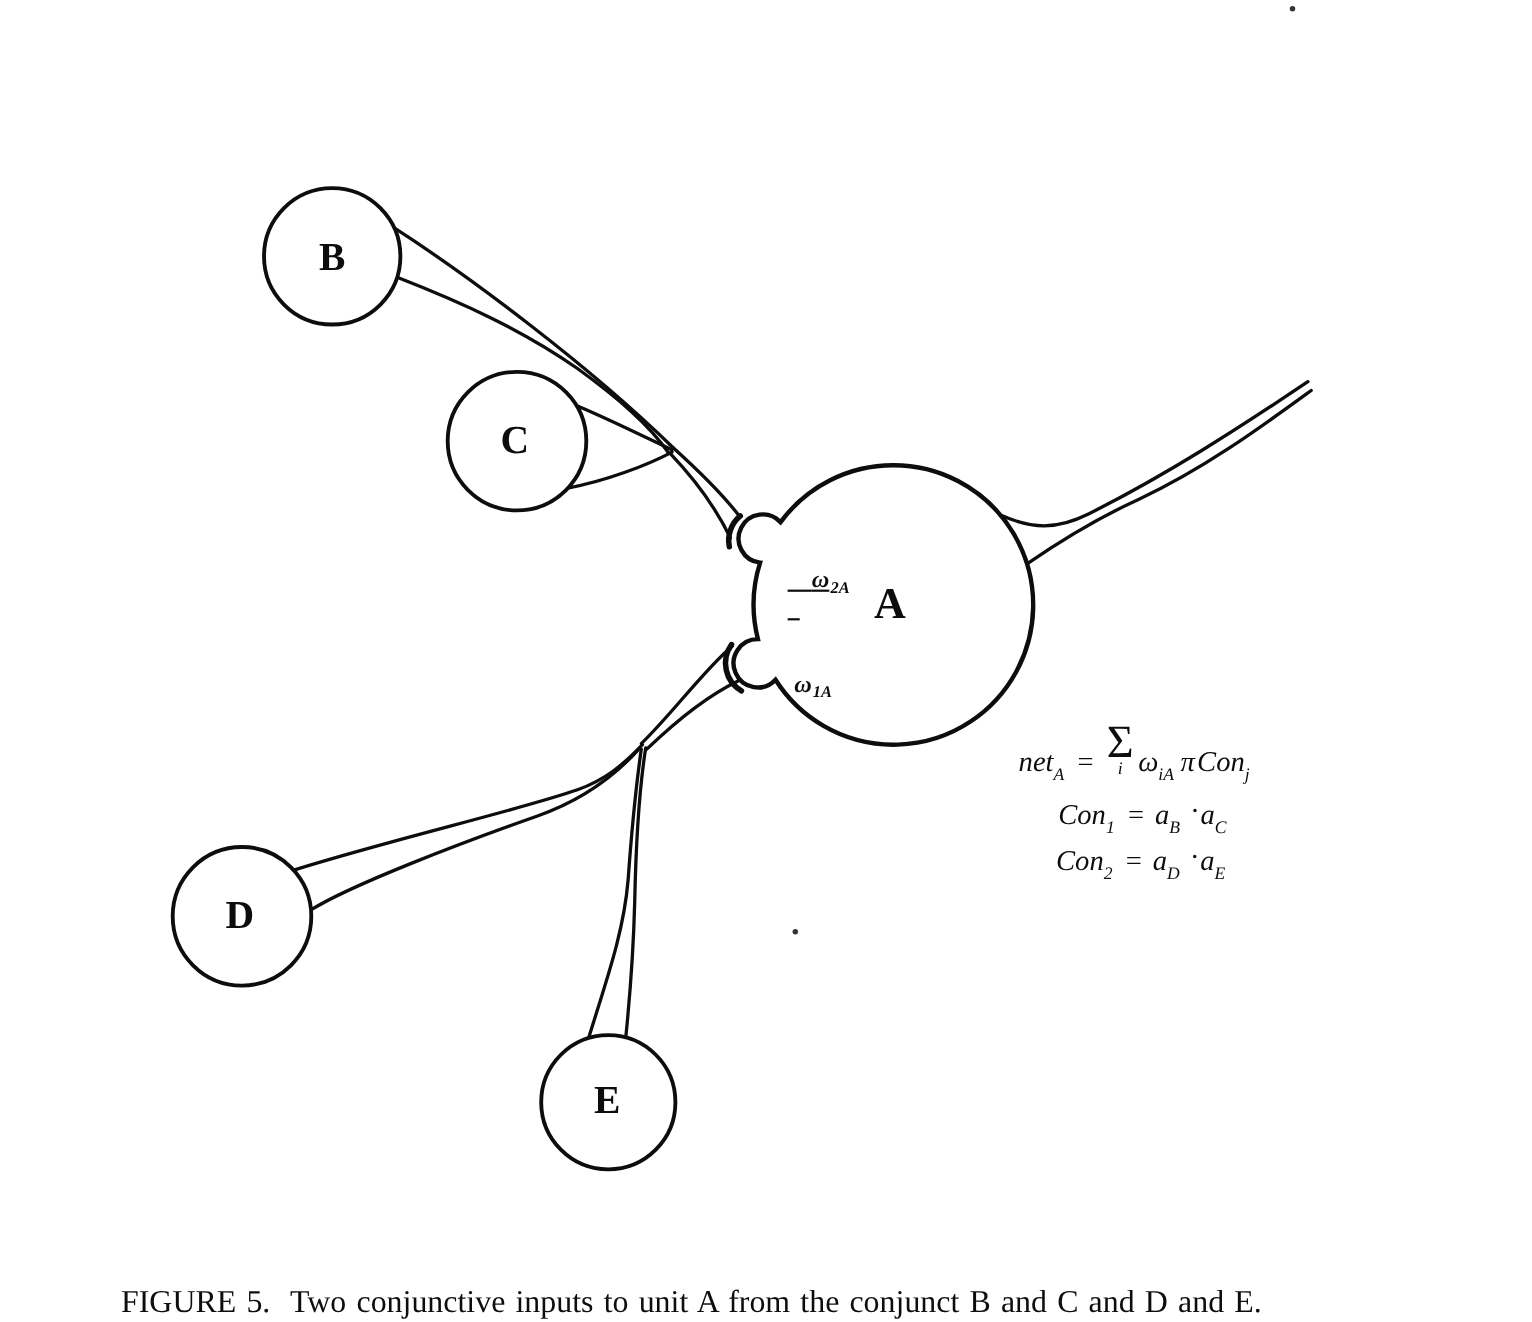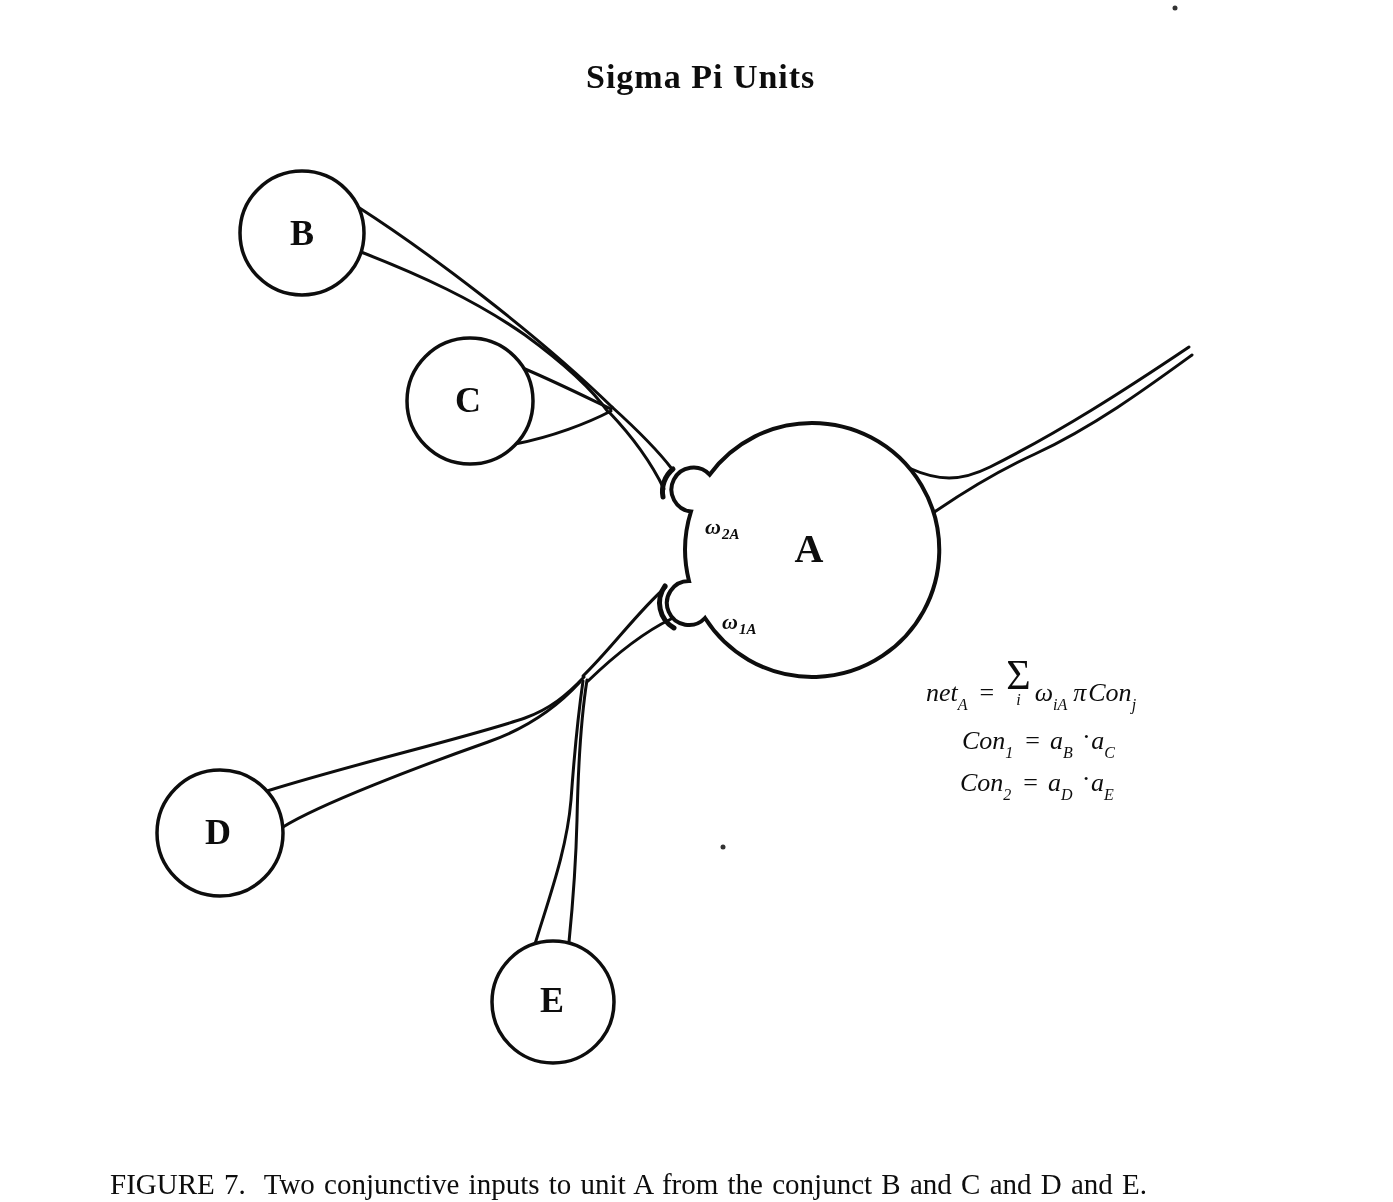--- a/index.html
+++ b/index.html
@@ -86,29 +86,28 @@
                A 22 22 0 1 0 691,511.5
                A 127 127 0 0 0 689,581
                A 22 22 0 1 0 705,618
                A 127 127 0 1 0 812,423 Z"></path>
 
       <circle cx="1175" cy="8" r="2.5" fill="#333" stroke="none"></circle>
       <circle cx="723" cy="847" r="2.5" fill="#333" stroke="none"></circle>
     </g>
   </svg>
 
-  <div class="txt title">Sigma Pi Units</div>
 
   <div class="txt unit-label" style="left:302px;top:233px;">B</div>
   <div class="txt unit-label" style="left:468px;top:400px;">C</div>
   <div class="txt unit-label" style="left:218px;top:832px;">D</div>
   <div class="txt unit-label" style="left:552px;top:1000px;">E</div>
   <div class="txt unit-label" style="left:809px;top:548px;font-size:40px;">A</div>
 
-  <div class="txt weight-label" style="left:683px;top:488px;">
+  <div class="txt weight-label" style="left:716px;top:488px;text-decoration:underline;">
     <span>ω</span><span class="sub">2A</span>
   </div>
   <div class="txt weight-label" style="left:700px;top:583px;font-family:Liberation Serif, serif;">
     <span>ω</span><span class="sub">1A</span>
   </div>
 
   <div class="eq" style="left:926px;top:658px;">
     <span>net</span>
       <span class="sub">A</span>
     <span class="equals">=</span>
@@ -139,17 +138,17 @@
       <span class="sub">2</span>
     <span class="equals">=</span>
     <span>a</span>
       <span class="sub">D</span>
     <span class="dot">·</span>
     <span>a</span>
       <span class="sub">E</span>
   </div>
 
   <div class="txt caption">
-    <div>FIGURE 7.  Two conjunctive inputs to unit A from the conjunct B and C and D and E.</div>
+    <div>FIGURE 5.  Two conjunctive inputs to unit A from the conjunct B and C and D and E.</div>
     
   </div>
 
 </div>
 
 </body></html>

